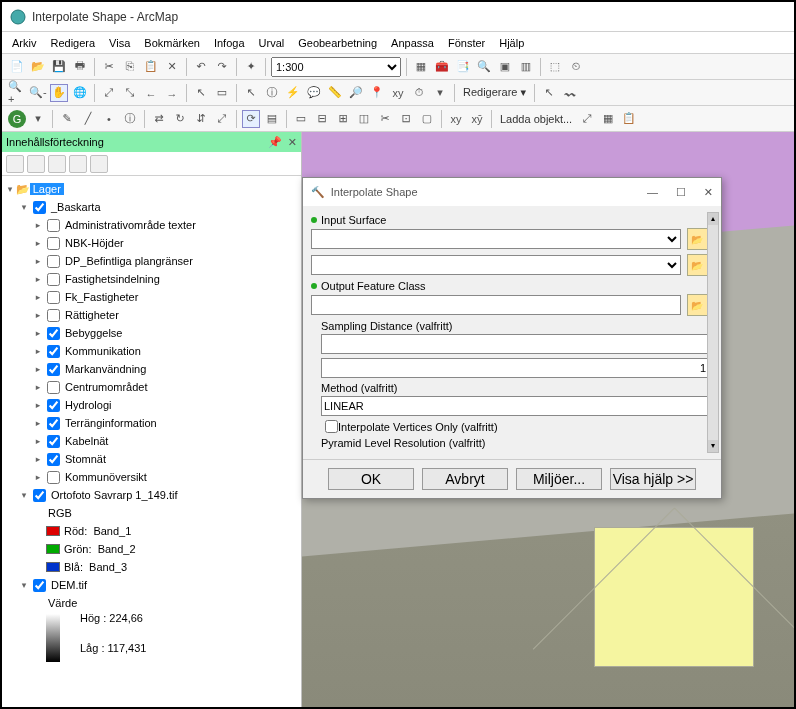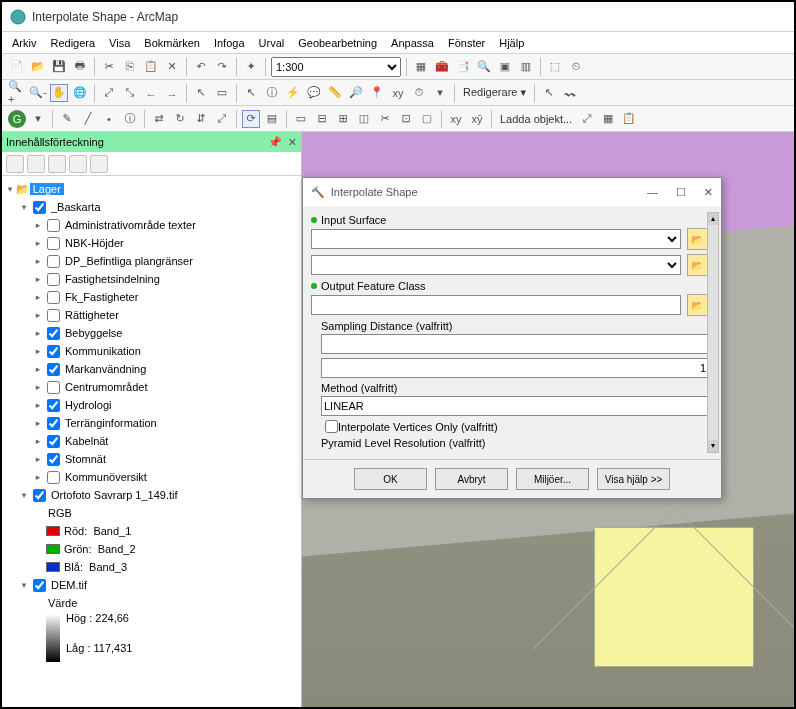--- a/index.html
+++ b/index.html
@@ -44,21 +44,21 @@
 .dlg-scroll { width: 12px; background: #e0e0e0; position: absolute; right: 2px; top: 6px; bottom: 6px; border: 1px solid #bbb; }
 .dlg-scroll .up, .dlg-scroll .dn { height: 12px; background: #d0d0d0; text-align: center; font-size: 8px; line-height: 12px; }
 .dlg-scroll .dn { position: absolute; bottom: 0; width: 100%; }
 .fld { margin-bottom: 4px; }
 .fld-lbl { font-size: 11px; margin-bottom: 2px; display: flex; align-items: center; }
 .fld-lbl .dot { width: 6px; height: 6px; border-radius: 50%; background: #2a2; margin-right: 4px; }
 .fld-row { display: flex; gap: 6px; align-items: center; }
 .fld-row select, .fld-row input { flex: 1; height: 20px; border: 1px solid #888; background: #fff; font-size: 11px; padding: 0 2px; }
 .fld-row .browse { width: 22px; height: 22px; background: #ffe8a0; border: 1px solid #aa8; display: flex; align-items: center; justify-content: center; font-size: 10px; }
 .dlg-footer { display: flex; justify-content: center; gap: 8px; padding: 8px; border-top: 1px solid #ccc; }
-.dlg-footer button { width: 73px; height: 22px; background: #e8e8e8; border: 1px solid #999; font-size: 10px; }
+.dlg-footer button { width: 86px; height: 22px; background: #e8e8e8; border: 1px solid #999; font-size: 14px; }
 .cb-inline { display: flex; align-items: flex-end; margin: 4px 0 4px 14px; font-size: 11px; }
 .right-al input { text-align: right; }
 .gradient-bar { width: 14px; height: 48px; background: linear-gradient(180deg, #fff, #000); display: inline-block; margin-top: 2px; }
 </style>
 </head>
 <body>
 
 <div class="titlebar">
   <span class="icon">
     <svg width="16" height="16">
@@ -291,21 +291,21 @@
       <div class="tree-row indent3"><span class="swatch" style="background:#0a0"></span><span>Grön:</span>&nbsp;&nbsp;<span>Band_2</span></div>
       <div class="tree-row indent3"><span class="swatch" style="background:#03c"></span><span>Blå:</span>&nbsp;&nbsp;<span>Band_3</span></div>
       <div class="tree-row indent1">
         <span class="expander">▾</span>
         <input type="checkbox" class="cb" checked="" style="">
         <span class="lbl">DEM.tif</span>
       </div>
       <div class="tree-row indent3">
           <span class="lbl">Värde</span>
         </div>
-      <div class="indent3" style="display:flex;align-items:flex-start;gap:6px">
+      <div class="indent3" style="display:flex;align-items:flex-start;gap:20px">
         <span class="gradient-bar"></span>
         <div>
           <div style="height:18px">Hög : 224,66</div>
           <div style="height:12px"></div>
           <div>Låg : 117,431</div>
         </div>
       </div>
     </div>
   </div>
 

